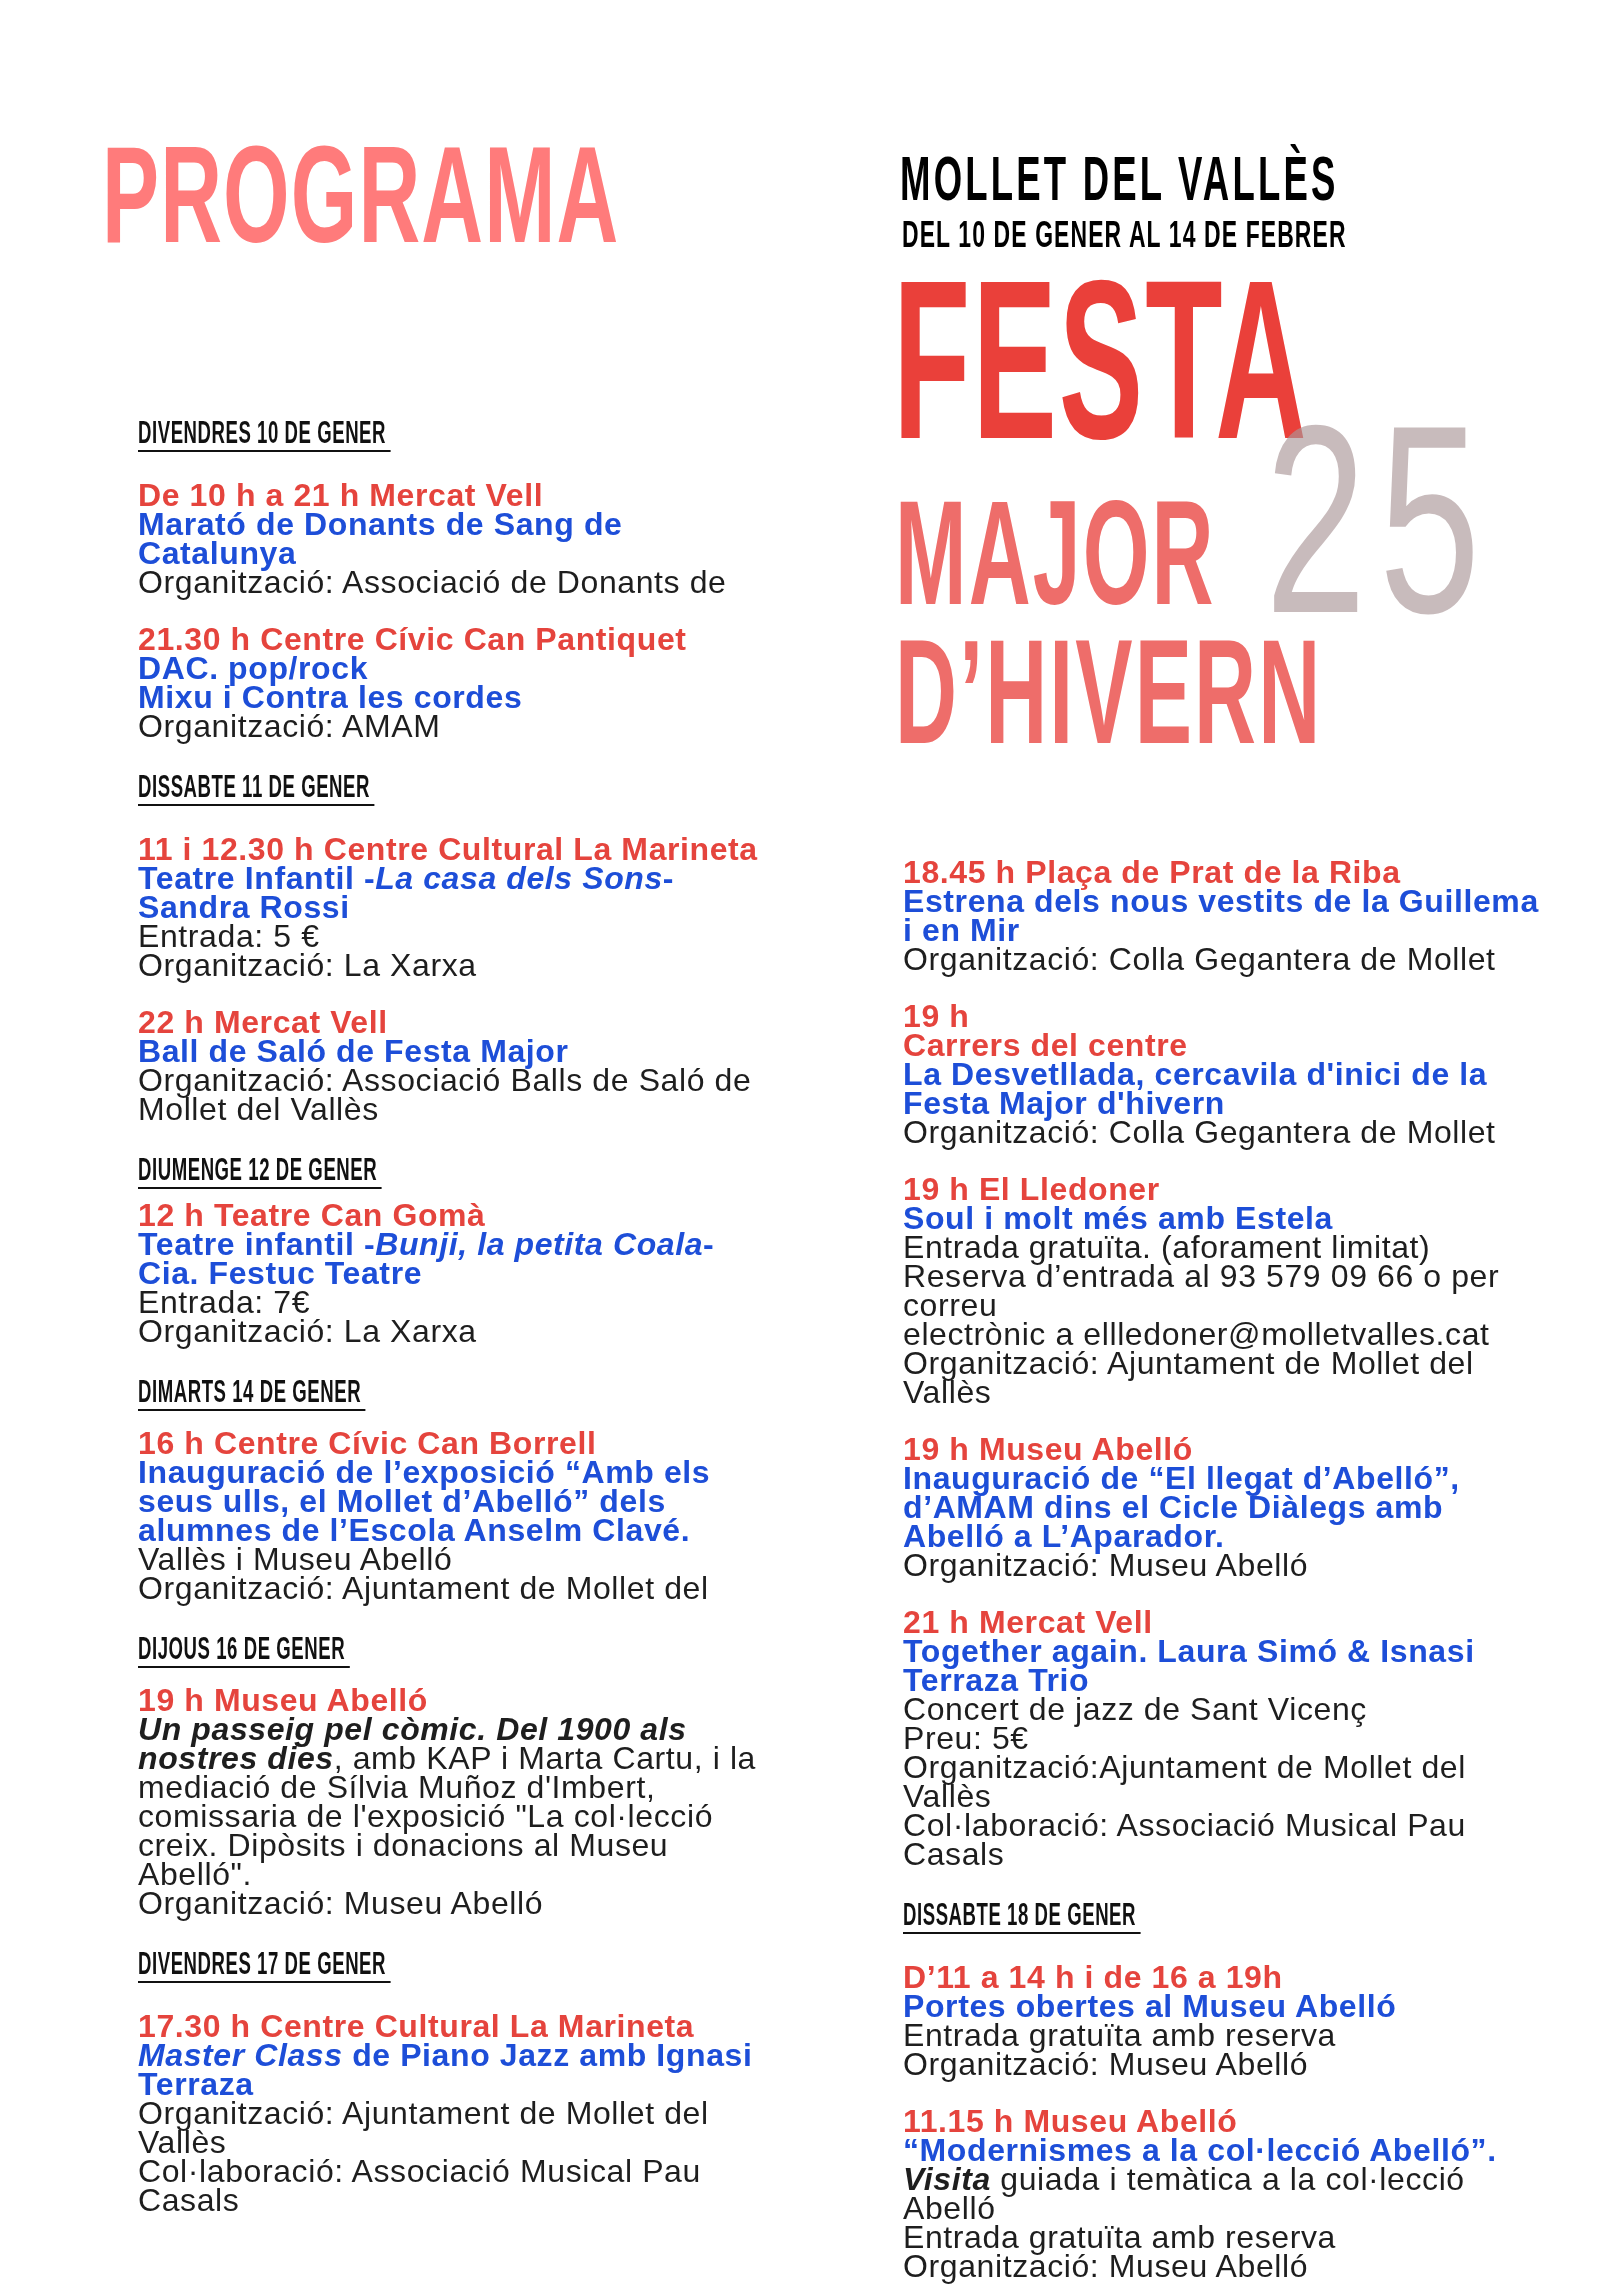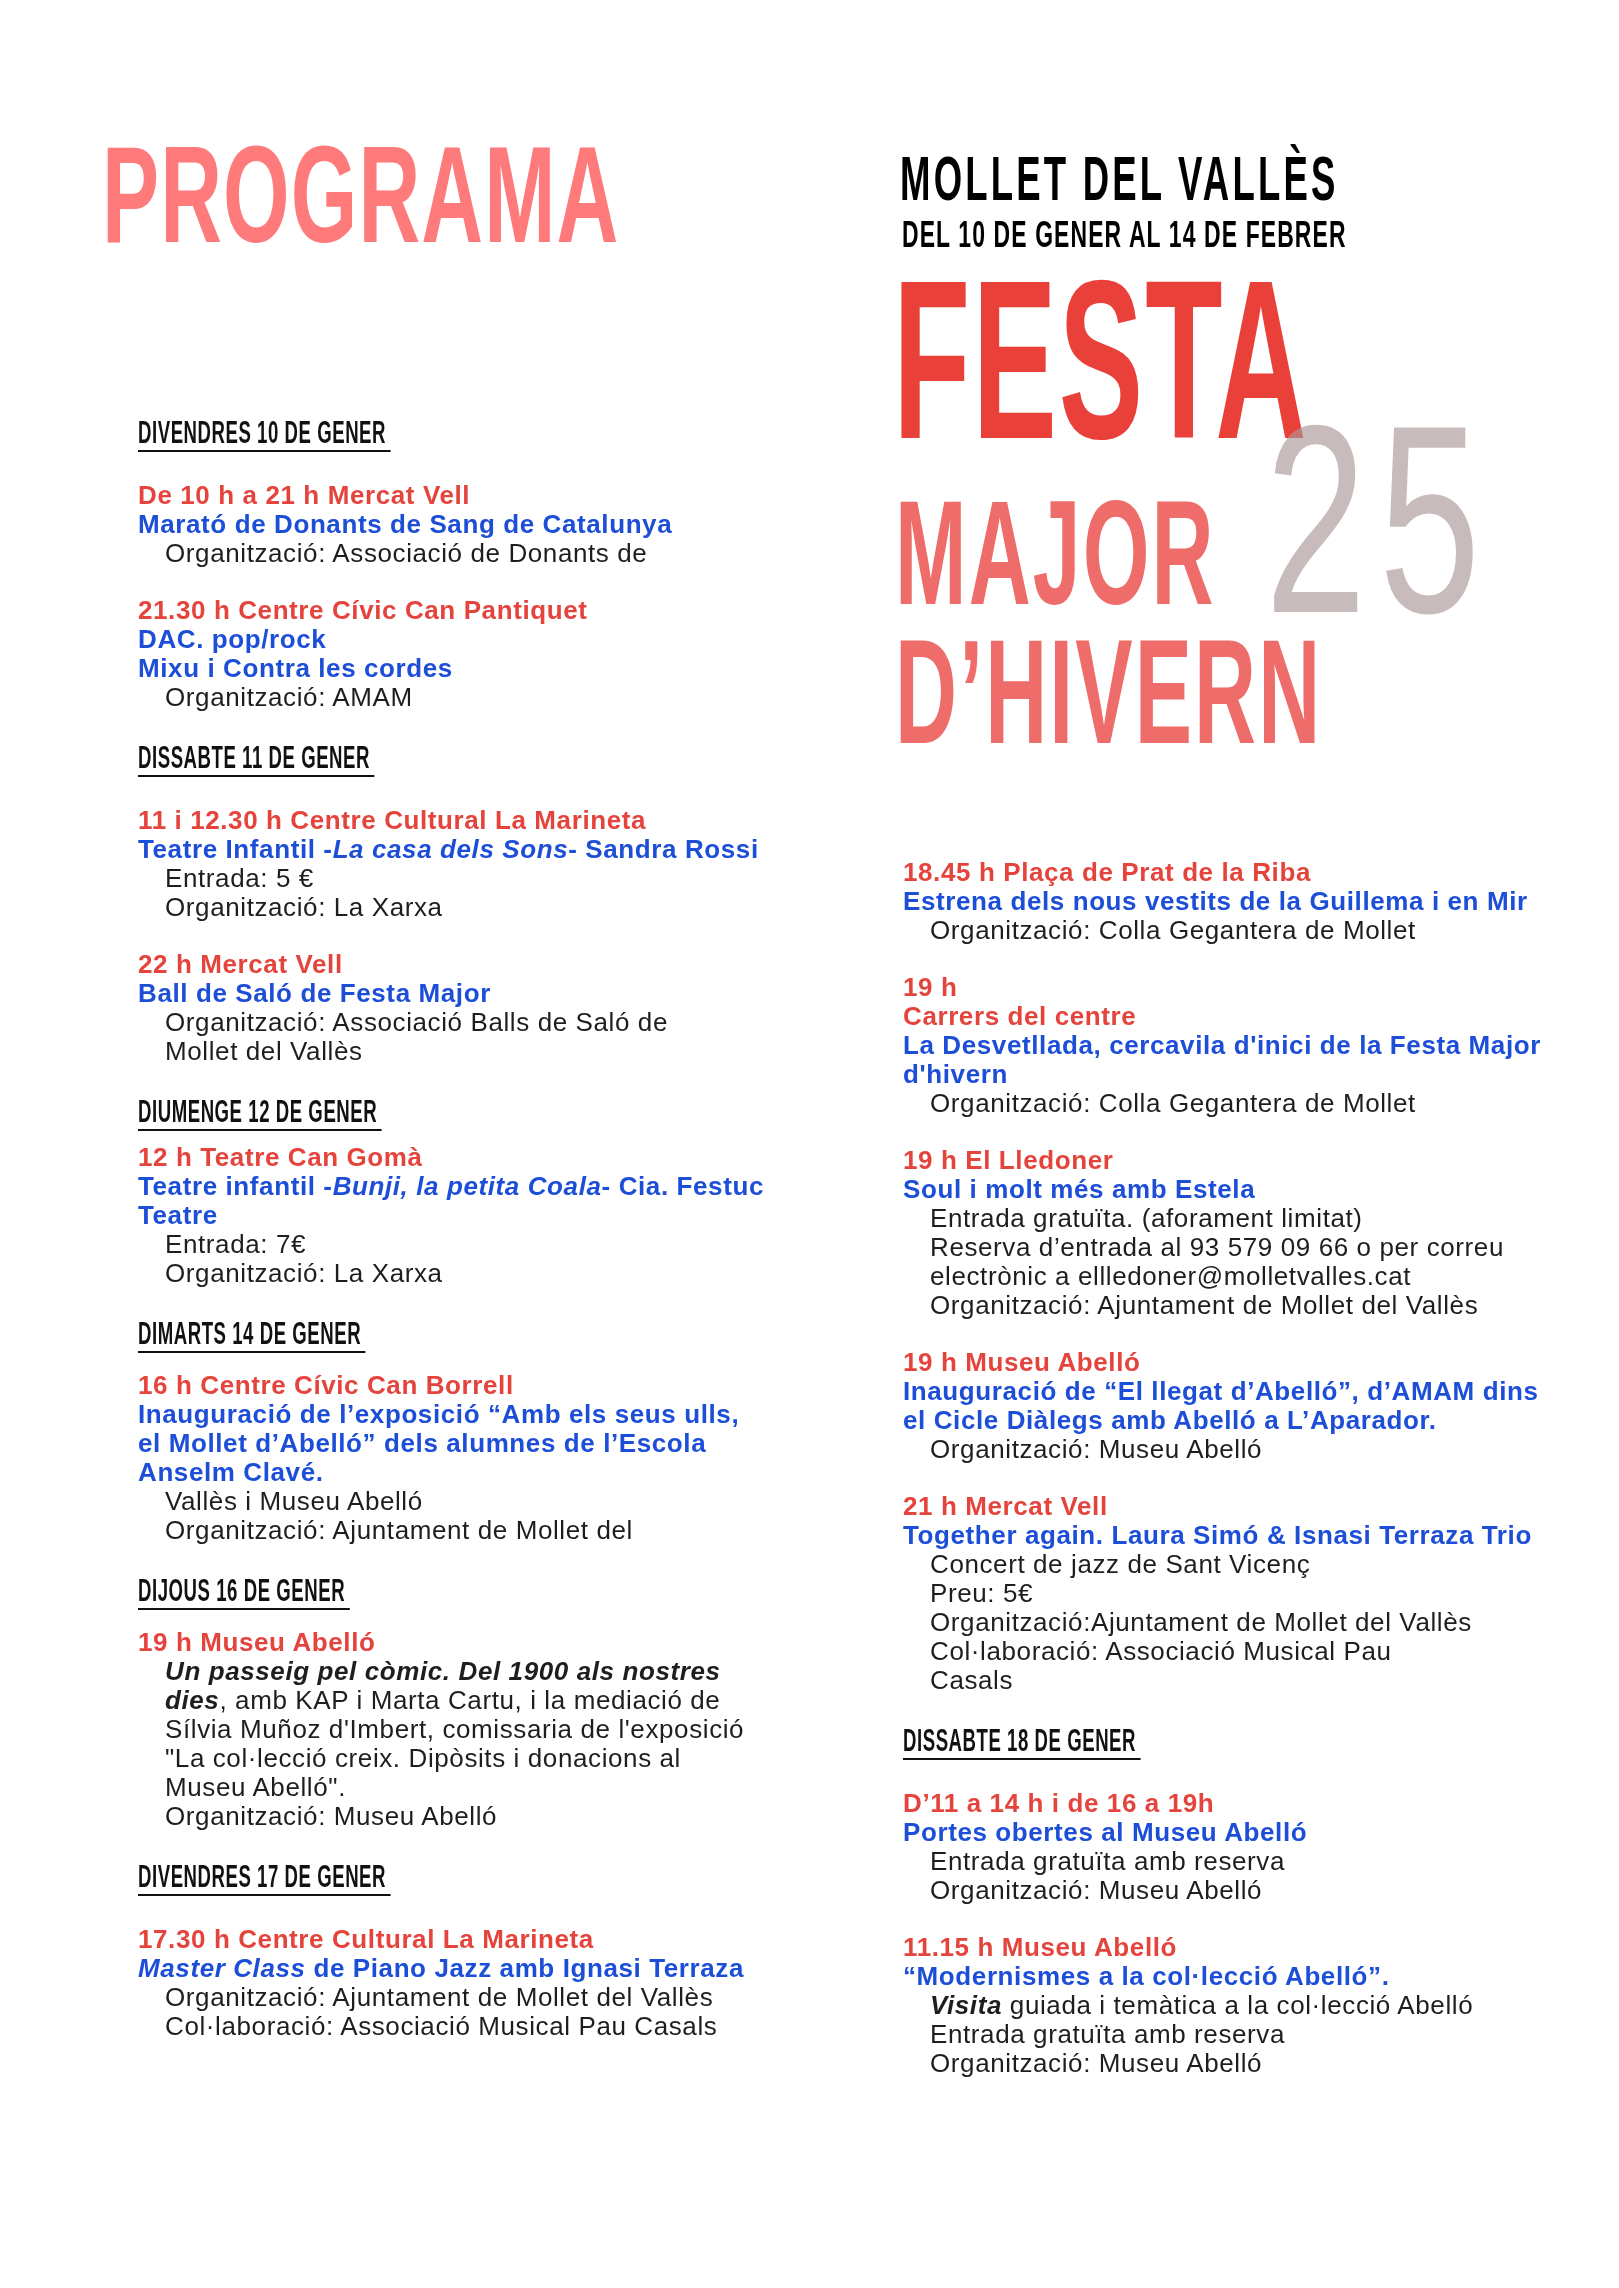--- a/index.html
+++ b/index.html
@@ -61,25 +61,25 @@
     letter-spacing: 0.9px;
     border-bottom: 2.8px solid #111;
     padding-right: 7.4px;
     transform: scaleX(0.6); transform-origin: left top;
     white-space: nowrap;
     margin-bottom: -7.4px;
   }
   .day-block { margin-bottom: 20px; }
   .day-head-wrap { height: 42px; margin-bottom: 24px; }
 
-  .event { margin-bottom: 28px; font-size: 26px; line-height: 29px; letter-spacing: 0.6px; }
+  .event { margin-bottom: 28px; font-size: 32px; line-height: 29px; letter-spacing: 0.6px; }
   .ev-when { color: #e5443d; font-weight: bold; }
   .ev-title { font-weight: bold; color: #1d4ed8; }
   .ev-title i { }
-  .ev-line { font-weight: normal; color: #1e1e1e; margin-left: 27px; }
+  .ev-line { font-weight: normal; color: #1e1e1e; }
   .ev-mixed b { font-weight: bold; font-style: italic; }
 </style>
 </head>
 <body>
 
 <div class="title-programa">PROGRAMA</div>
 
 <div class="hero">
   <div class="hero-city">MOLLET DEL VALLÈS</div>
   <div class="hero-dates">DEL 10 DE GENER AL 14 DE FEBRER</div>

